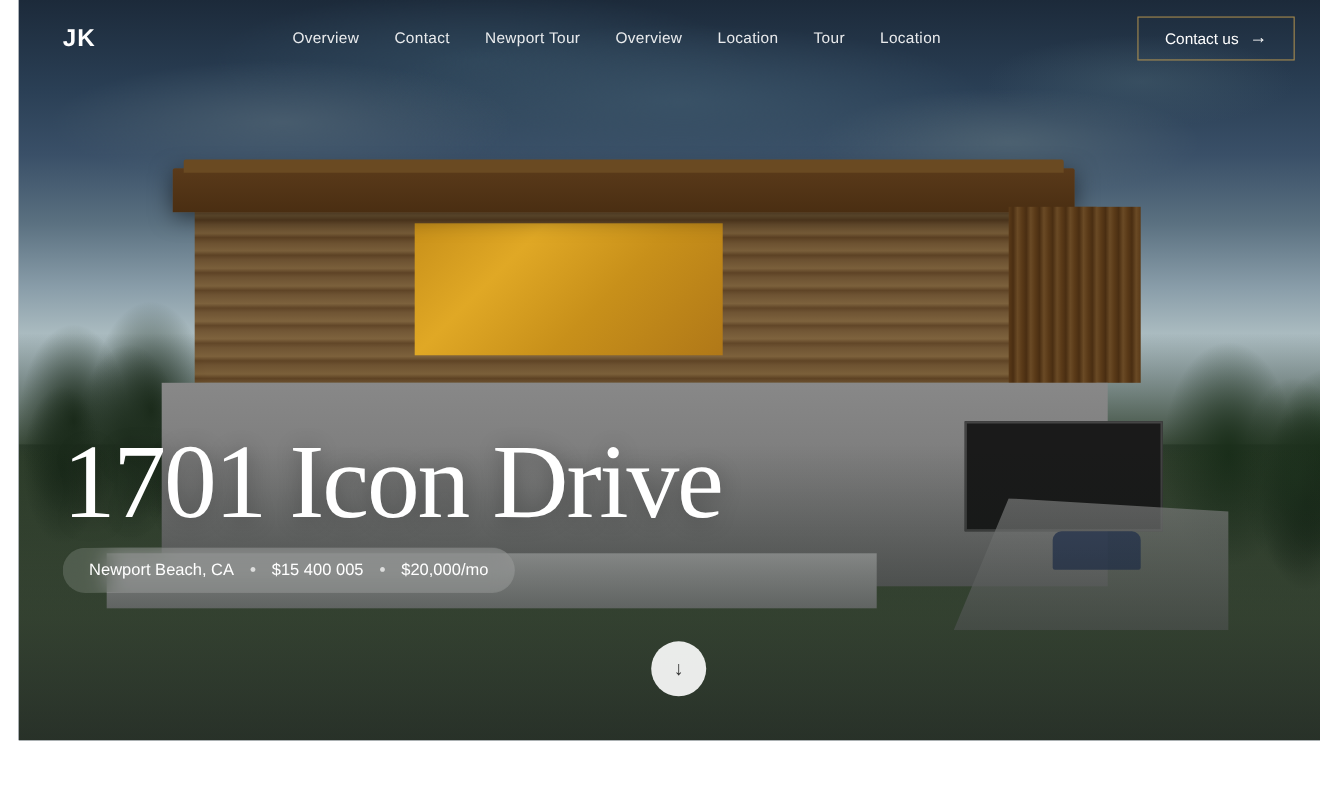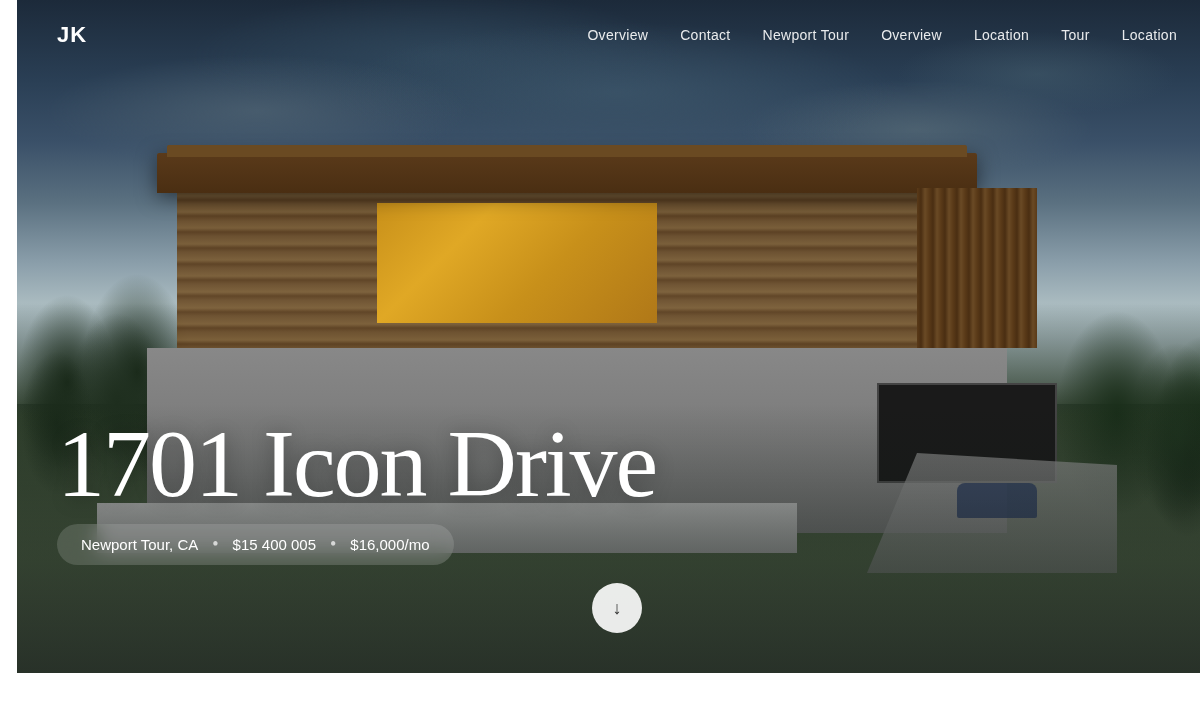--- a/index.html
+++ b/index.html
@@ -265,21 +265,21 @@
     }
 
     .contact-btn .arrow {
       color: #ffffff;
       font-size: 16px;
     }
 
     
     .hero-content {
       position: absolute;
-      bottom: 108px;
+      bottom: 134px;
       left: 40px;
       z-index: 50;
     }
 
     .property-title {
       font-size: 96px;
       font-weight: 400;
       color: #ffffff;
       font-family: 'Georgia', 'Times New Roman', serif;
       line-height: 1.0;
@@ -411,31 +411,35 @@
         <a href="#">Location</a>
       </li>
       <li>
         <a href="#">Tour</a>
       </li>
       <li>
         <a href="#">Location</a>
       </li>
     </ul>
 
+    <button class="contact-btn">
+      <span>Contact us</span>
+      <span class="arrow">→</span>
+    </button>
   </nav>
 
   <div class="hero-content">
     <h1 class="property-title">1701 Icon Drive</h1>
     <div class="property-subtitle">
       <div class="subtitle-pill">
-        <span class="subtitle-text">Newport Tour, CA</span>
+        <span class="subtitle-text">Newport Beach, CA</span>
         <span class="dot">•</span>
         <span class="subtitle-text">$15 400 005</span>
         <span class="dot">•</span>
-        <span class="subtitle-text">$16,000/mo</span>
+        <span class="subtitle-text">$20,000/mo</span>
       </div>
     </div>
   </div>
 
   <button class="scroll-btn">
     <span class="down-arrow">↓</span>
   </button>
 
 </div>
 

